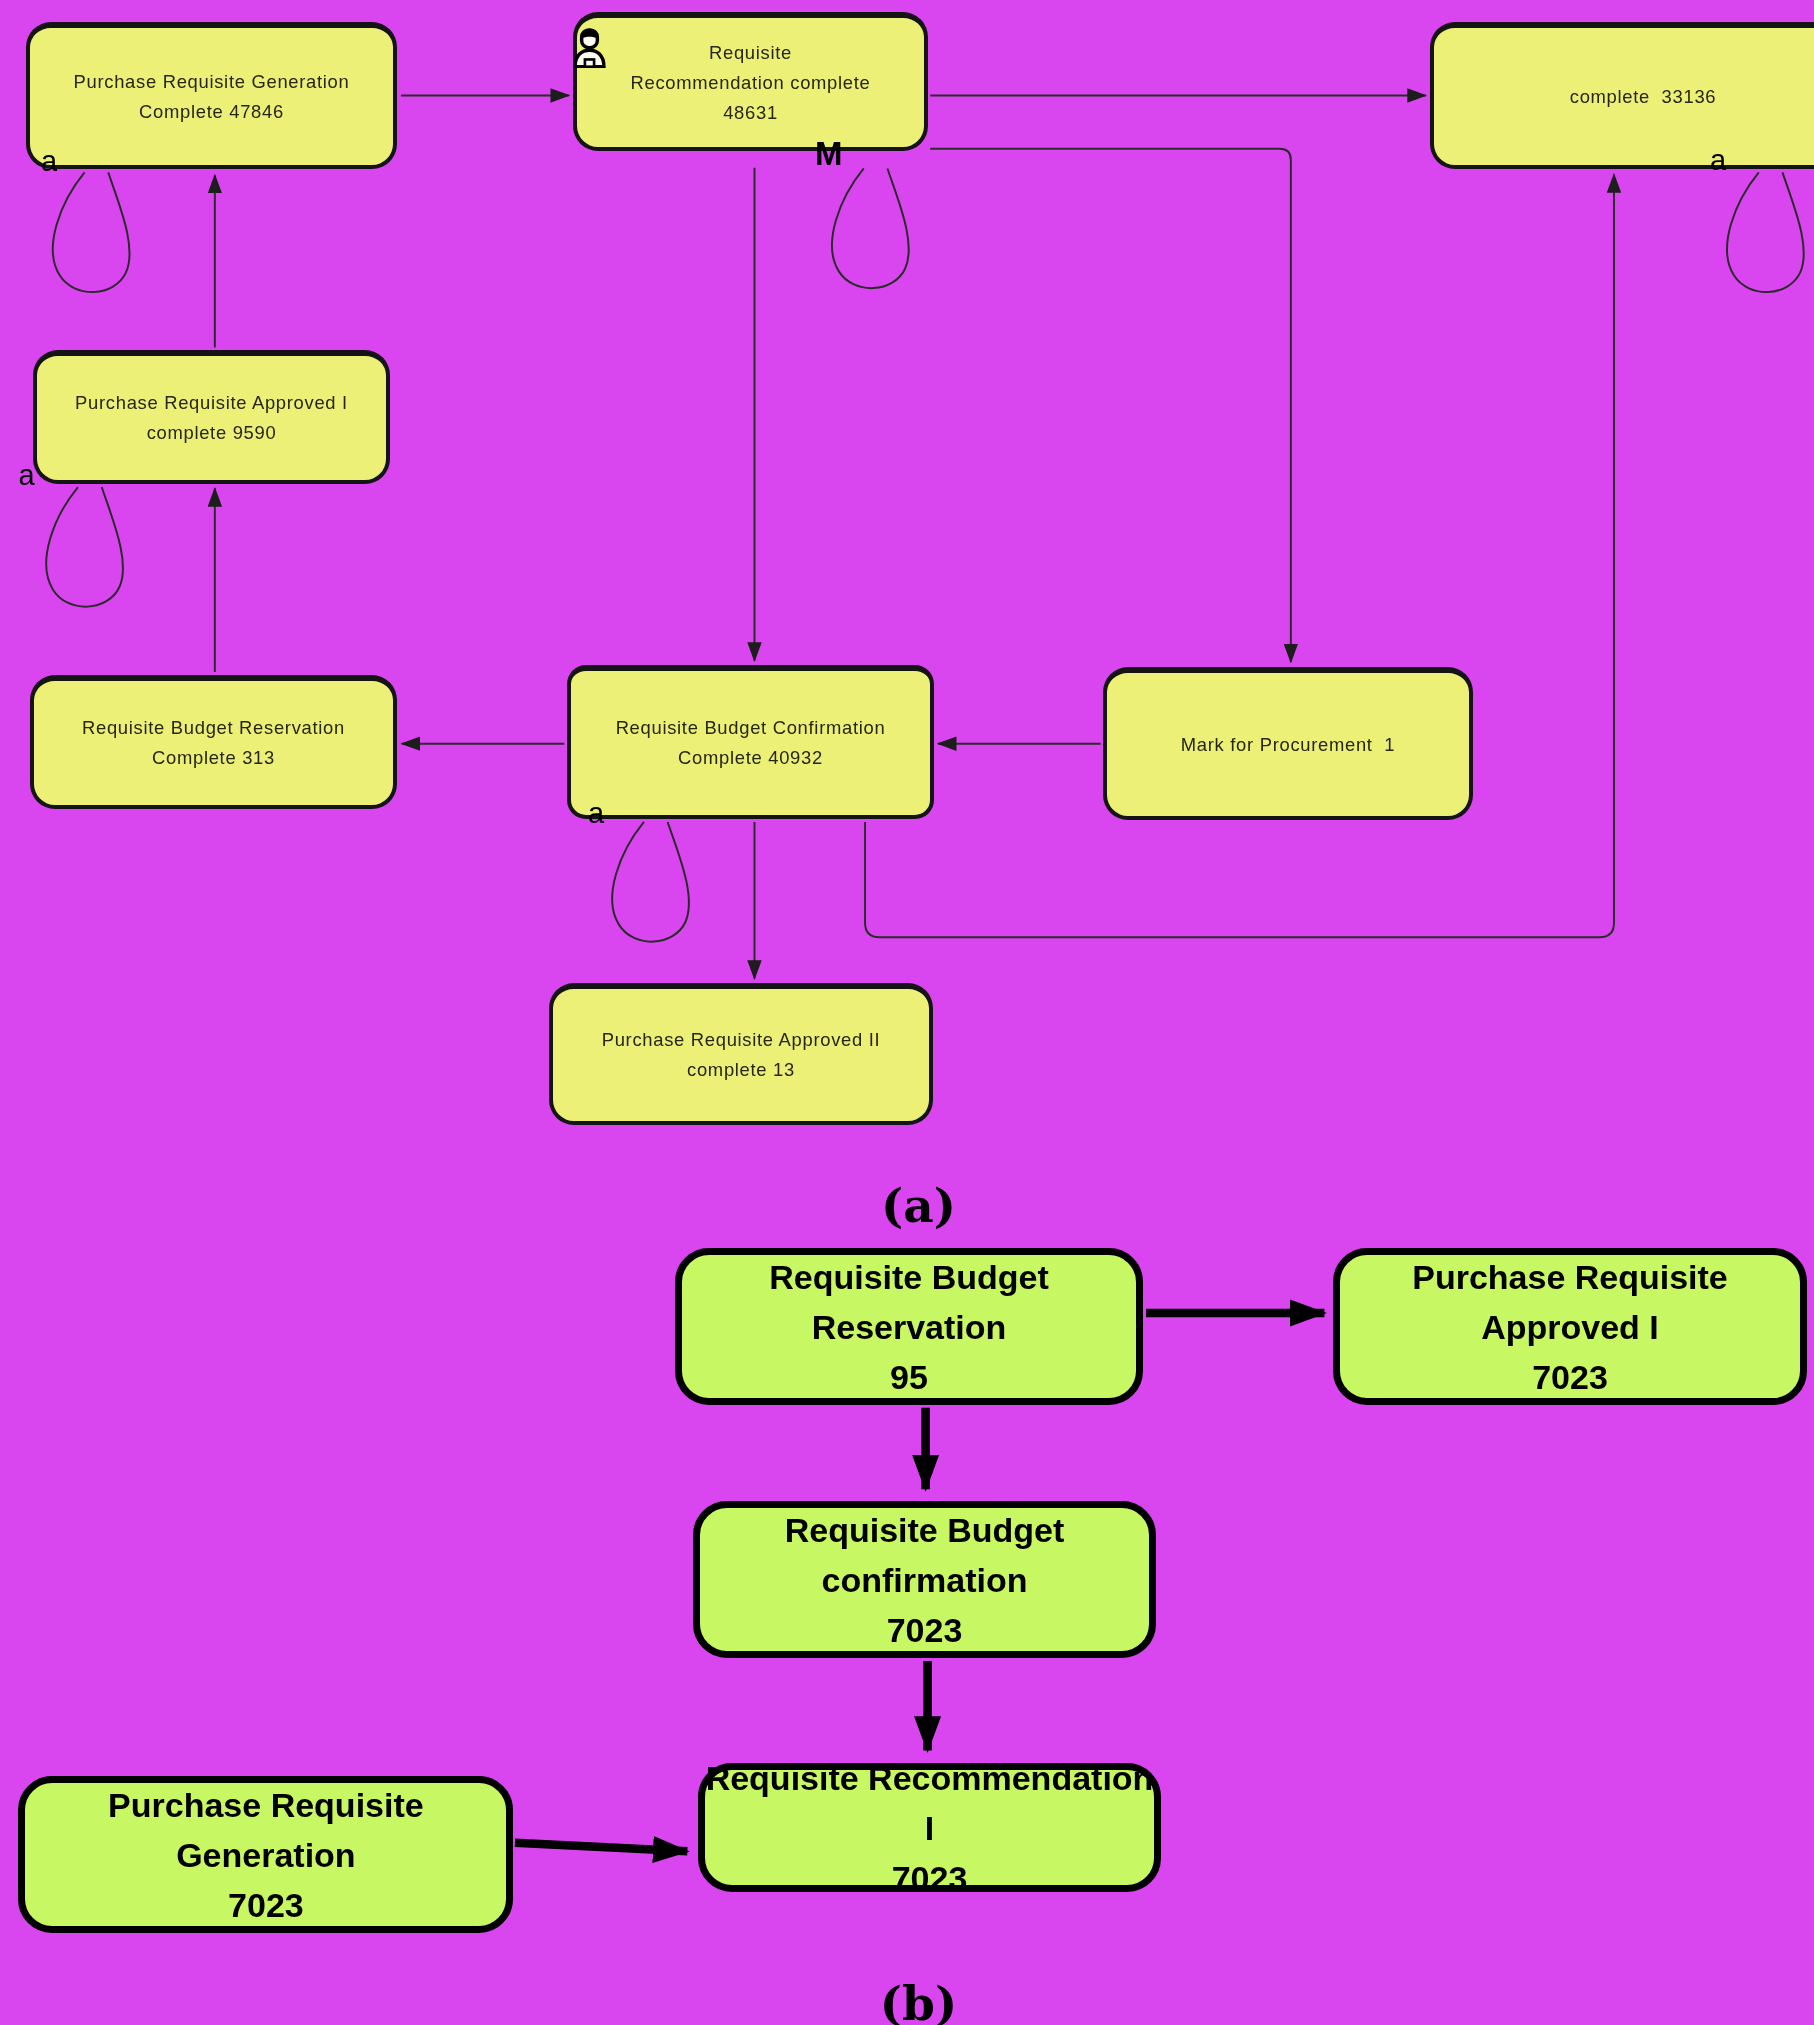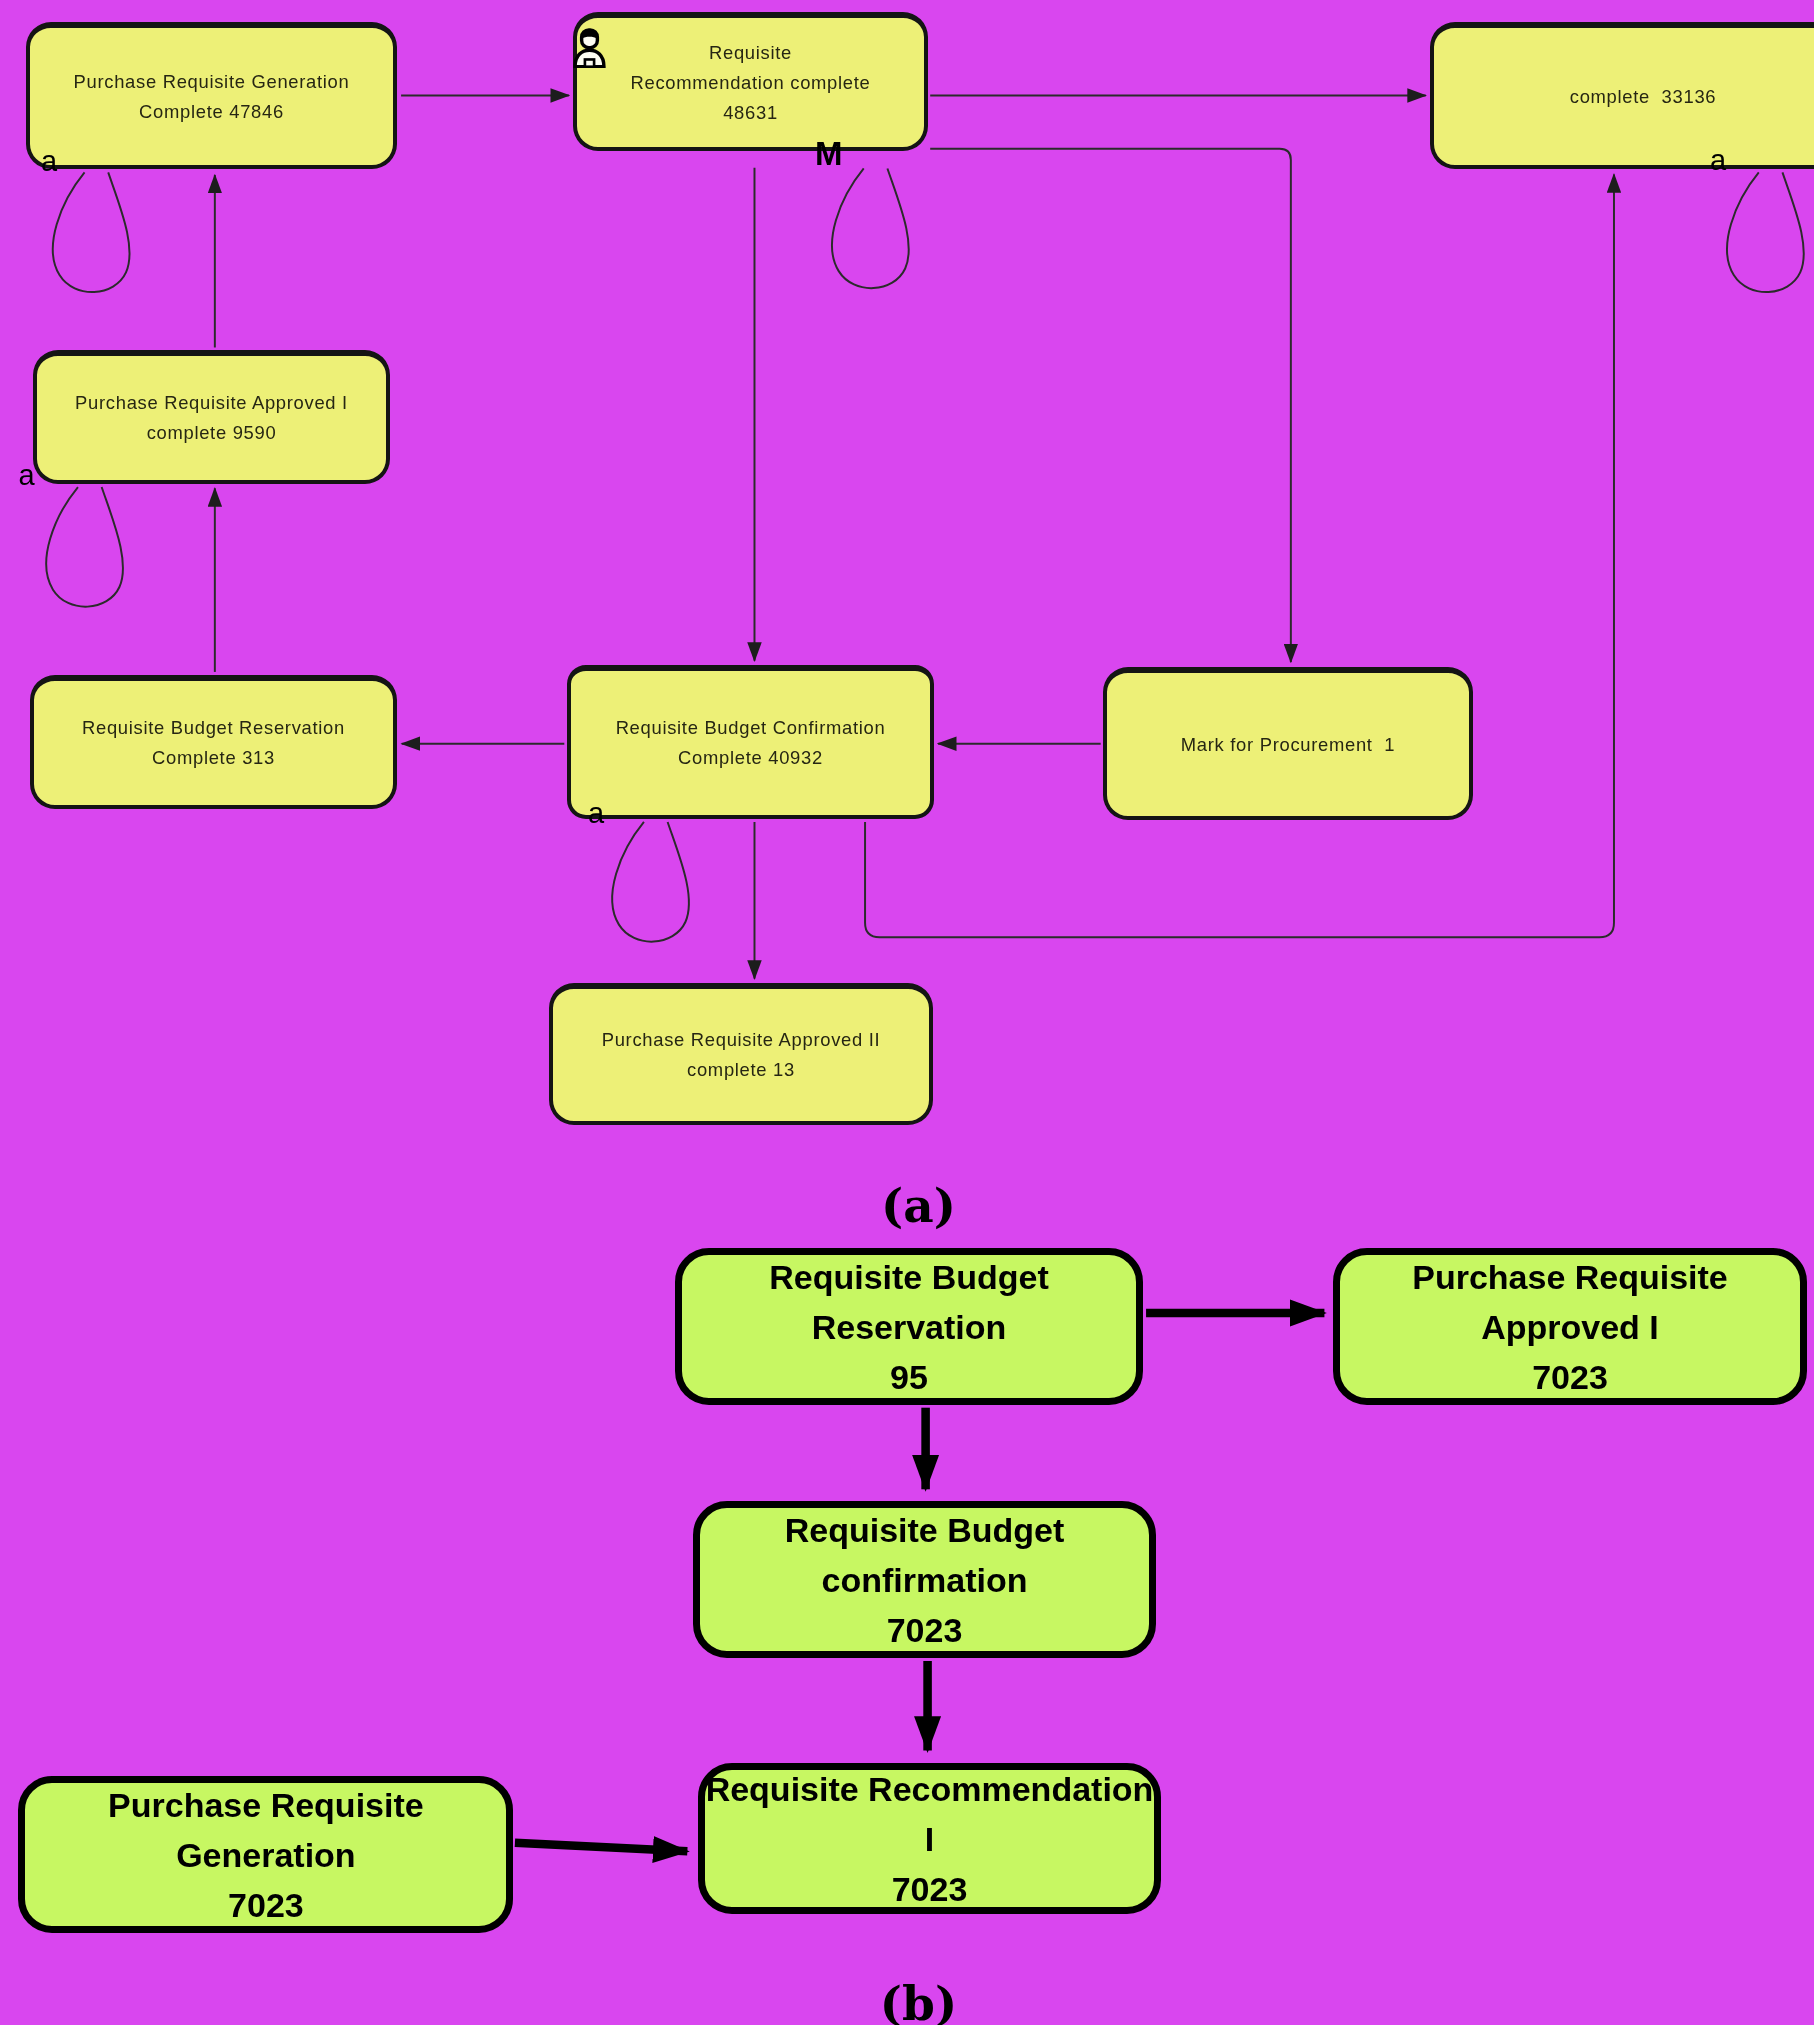--- a/index.html
+++ b/index.html
@@ -190,21 +190,21 @@
     <span>Requisite Budget</span>
     <span>confirmation</span>
     <span>7023</span>
   </div>
 
   <div class="node-b" style="left:18.4px; top:1776px; width:495px; height:157px;">
     <span>Purchase Requisite Generation</span>
     <span>7023</span>
   </div>
 
-  <div class="node-b" style="left:698px; top:1763px; width:463px; height:151px;">
+  <div class="node-b" style="left:698px; top:1763px; width:463px; height:129px;">
     <span>Requisite Recommendation I</span>
     <span>7023</span>
   </div>
 
   <div class="caption" style="left:833px; top:1976px;">(b)</div>
 
 </div>
 
 
 </body></html>

